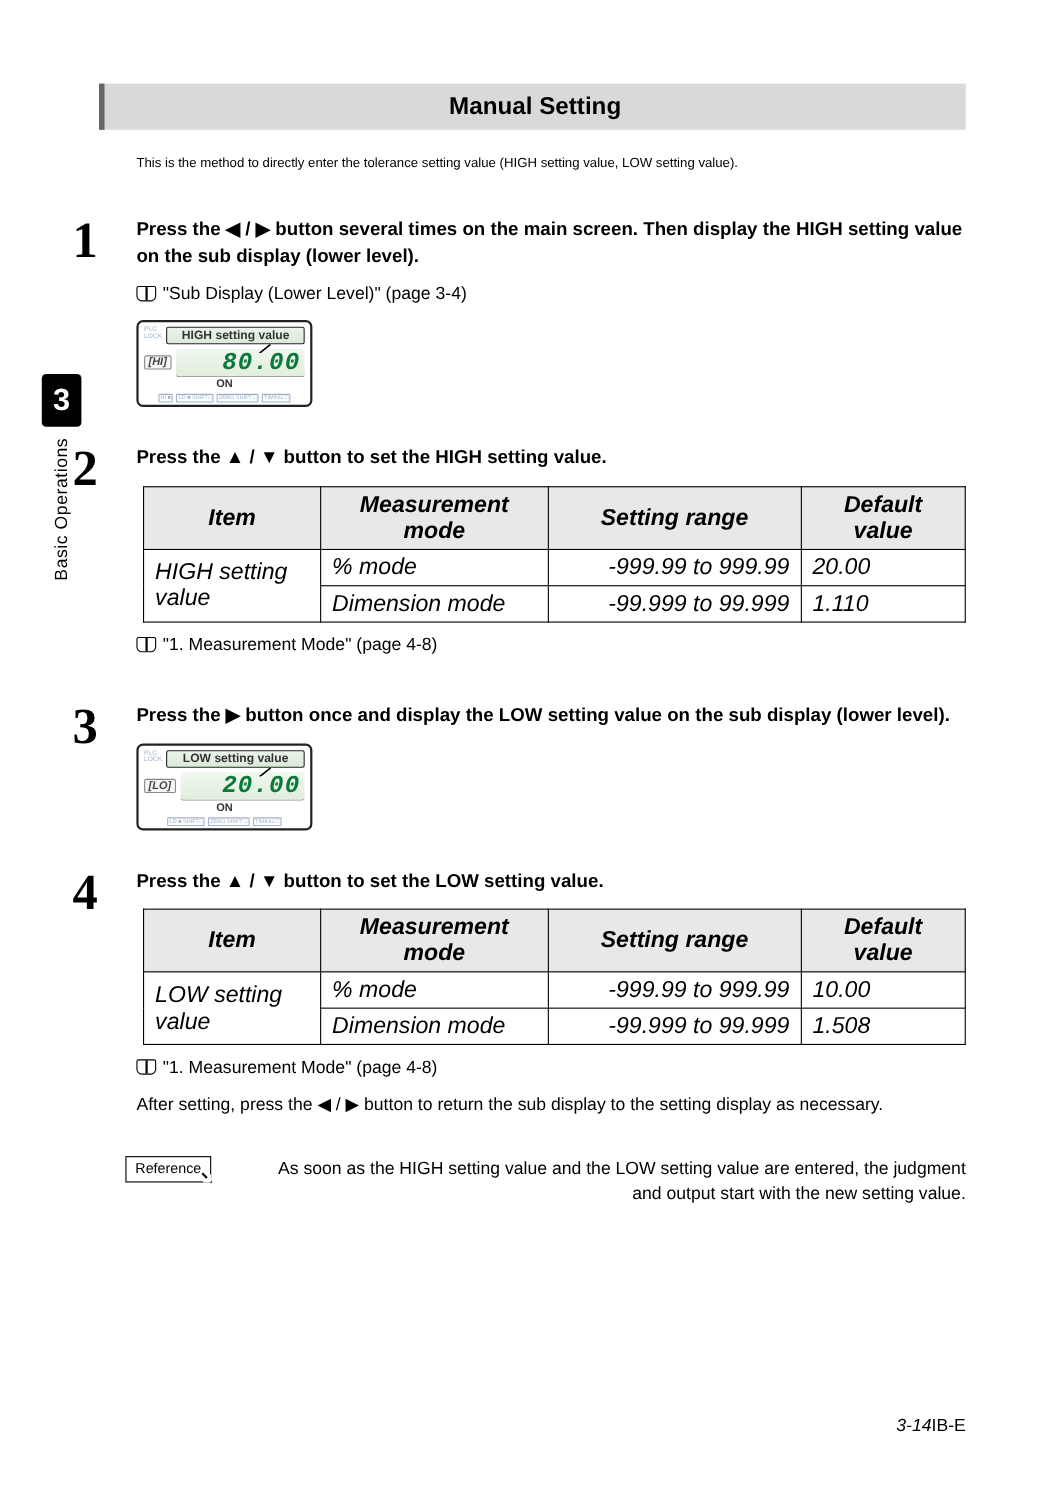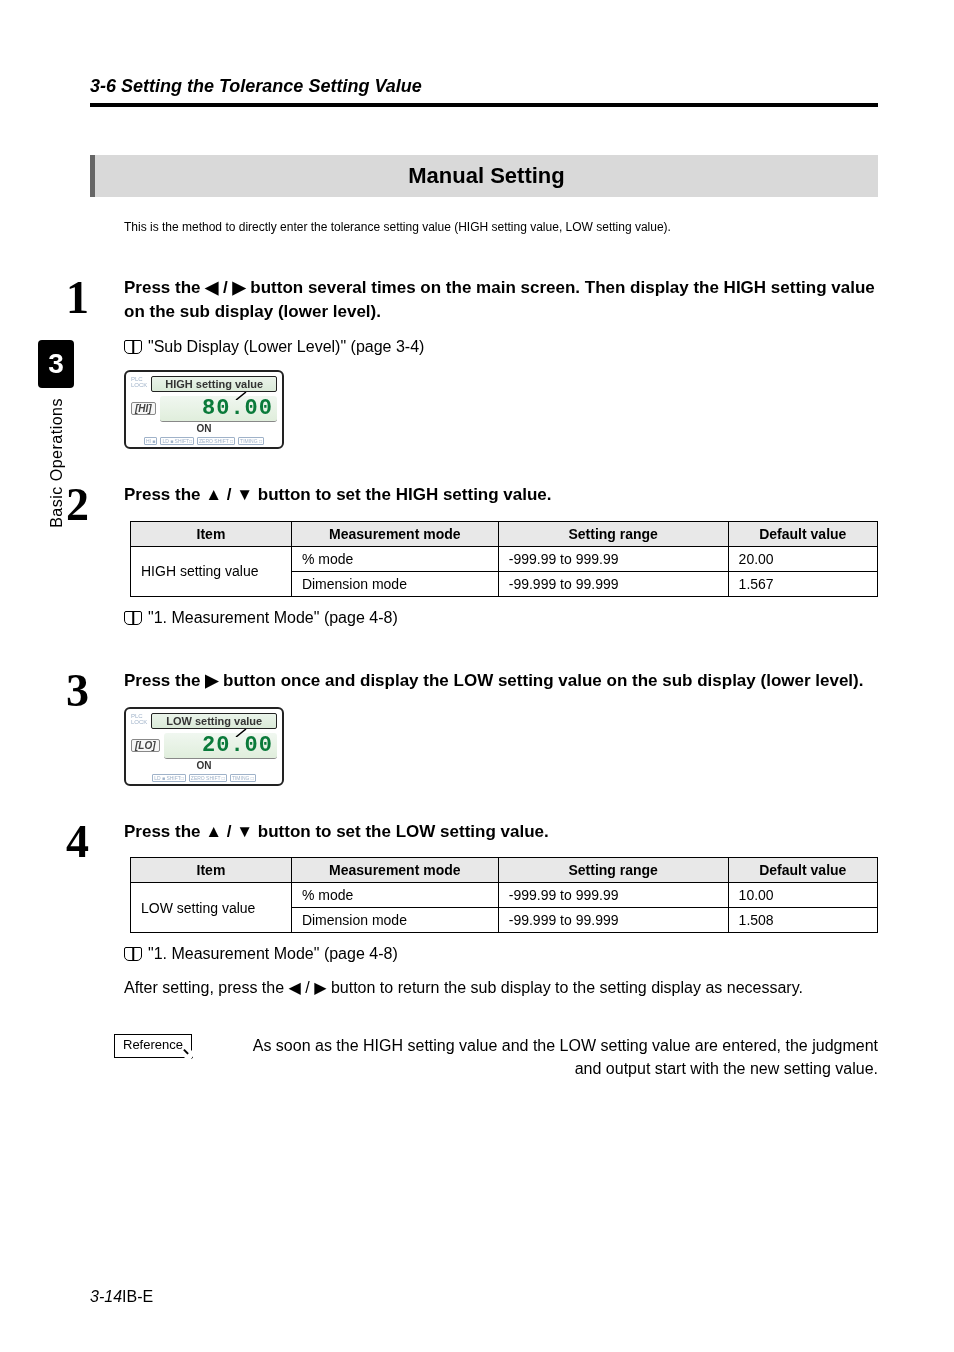--- a/index.html
+++ b/index.html
@@ -171,20 +171,21 @@
     font-size: 22px;
     font-weight: bold;
     color: #0a7a3a;
     letter-spacing: 1px;
     flex:1;
     text-align: right;
     border-bottom: 1px solid #888;
     padding: 0 4px;
     background: linear-gradient(#f0f7f0, #e0eedc);
     border-radius: 3px;
+    font-style: italic;
   }
   .diag-bot {
     display: flex;
     align-items: center;
     gap: 3px;
     margin-top: 1px;
     flex-direction: column;
   }
   .diag-on {
     font-size: 10px;
@@ -201,35 +202,36 @@
   }
   .diag-footer span {
     border: 0.5px solid #9fb2c9;
     padding: 0 1px;
     border-radius: 1px;
   }
   table.settings {
     border-collapse: collapse;
     width: 100%;
     margin-bottom: 12px;
-    font-size: 14px;
+    font-size: 21px;
+    font-style: italic;
   }
   table.settings th, table.settings td {
     border: 1px solid #000;
     padding: 4px 10px;
     text-align: left;
   }
   table.settings th {
     background: #e8e8e8;
     text-align: center;
     font-weight: bold;
   }
   table.settings td.col-item { width: 140px; }
   table.settings td.col-mode { width: 180px; }
-  table.settings td.col-range { width: 200px; }
+  table.settings td.col-range { width: 200px; text-align: right; }
   table.settings td.col-def { width: 130px; }
   .note-text {
     font-size: 16px;
     line-height: 1.4;
     margin-bottom: 6px;
   }
   .reference-block {
     display: flex;
     margin-left: 62px;
     margin-top: 28px;
@@ -268,33 +270,32 @@
     line-height: 1.45;
     flex: 1;
     text-align: right;
   }
   .footer {
     position: absolute;
     bottom: 46px;
     left: 90px;
     right: 76px;
     display: flex;
-    justify-content: flex-start;
+    justify-content: flex-end;
     font-style: italic;
     font-size: 16px;
   }
   .footer .right { font-style: normal; }
   .arrow { font-family: Arial, sans-serif; }
   .tbl-wrap { margin-left: 6px; margin-right: 0; }
 </style>
 </head>
 <body>
 
 <div class="page">
-  <div class="page-header">3-6  Setting the Tolerance Setting Value</div>
 
   <div class="sidebar-tab">3</div>
   <div class="sidebar-text">Basic Operations</div>
 
   <div class="section-title">Manual Setting</div>
 
   <div class="intro">This is the method to directly enter the tolerance setting value (HIGH setting value, LOW setting value).</div>
 
   <div class="step">
     <div class="step-num">1</div>
@@ -351,21 +352,21 @@
         </tr>
         <tr>
           <td rowspan="2" class="col-item">HIGH setting value</td>
           <td class="col-mode">% mode</td>
           <td class="col-range">-999.99 to 999.99</td>
           <td class="col-def">20.00</td>
         </tr>
         <tr>
           <td class="col-mode">Dimension mode</td>
           <td class="col-range">-99.999 to 99.999</td>
-          <td class="col-def">1.567</td>
+          <td class="col-def">1.110</td>
         </tr>
       </tbody>
           </table>
       </div>
       <div class="ref-line">
         <span class="book-icon"></span><span>"1. Measurement Mode" (page 4-8)</span>
       </div>
     </div>
   </div>
 

